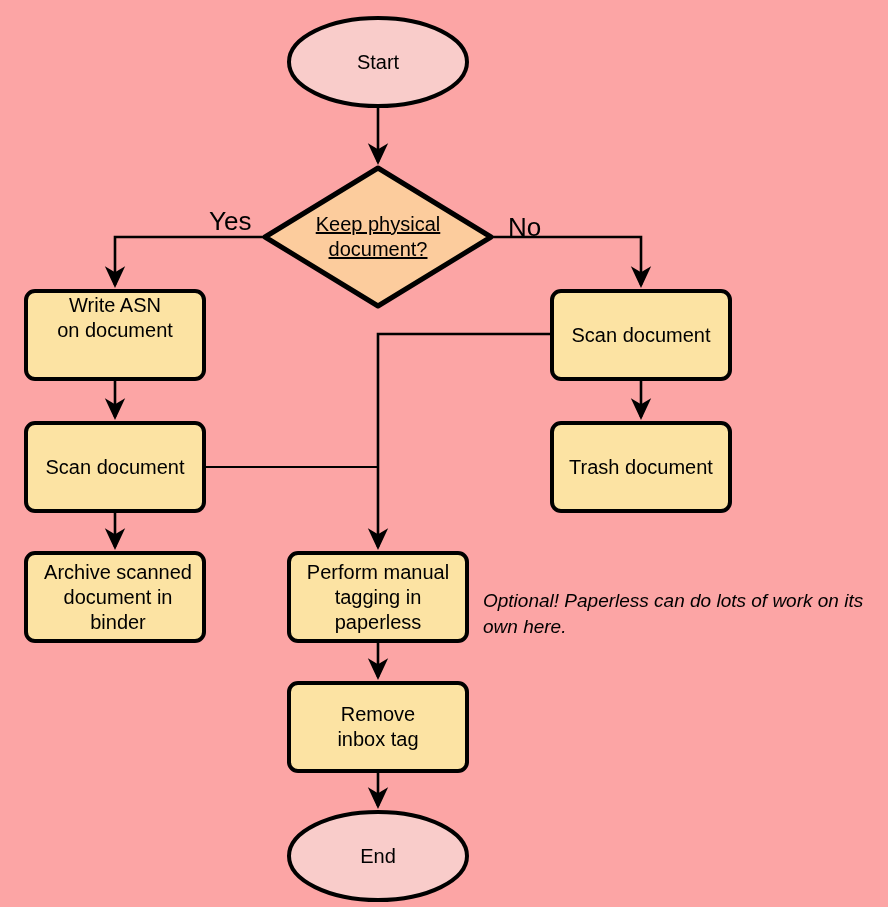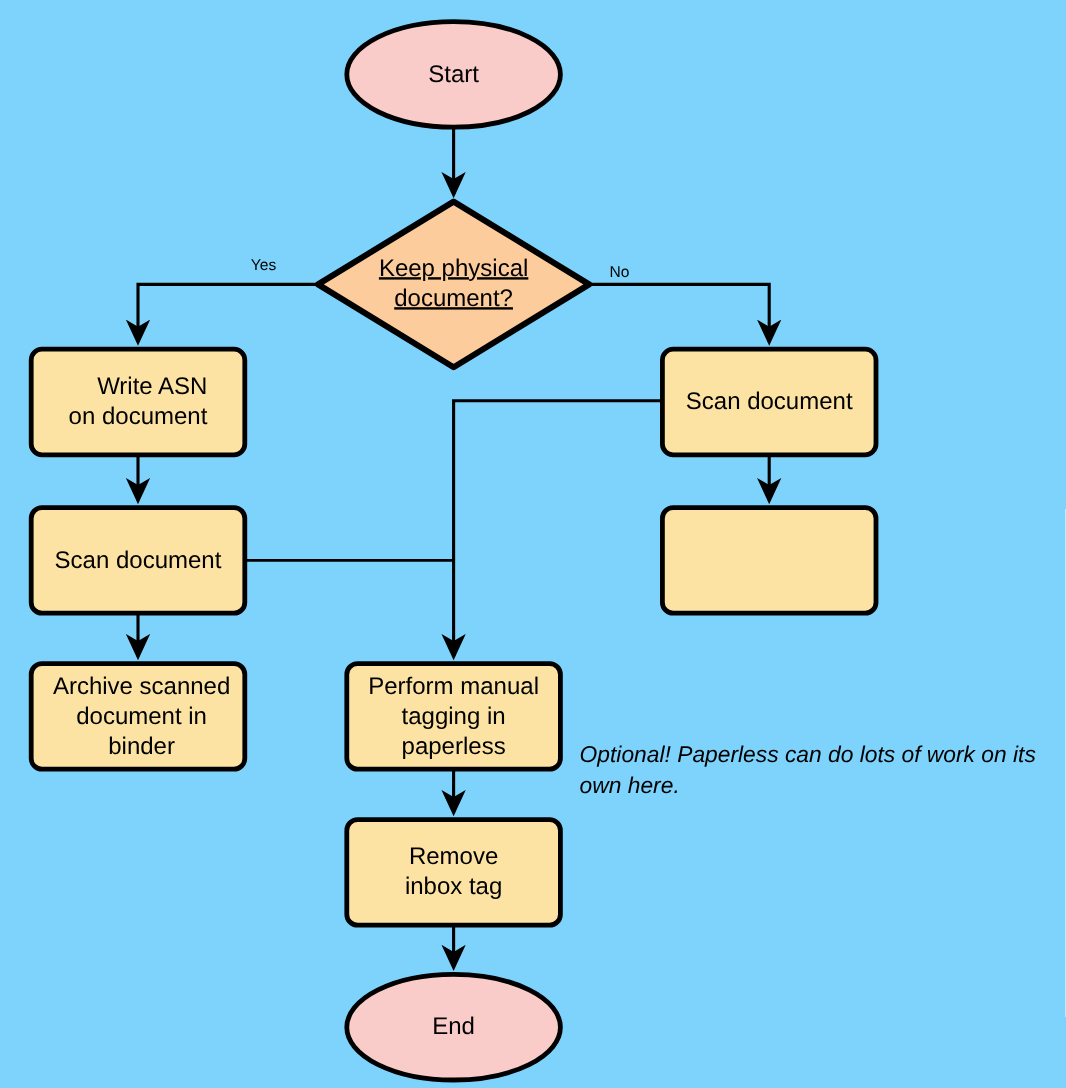--- a/index.html
+++ b/index.html
@@ -7,21 +7,21 @@
     padding: 0;
     background: #ffffff;
   }
   body {
     font-family: "Liberation Sans", sans-serif;
   }
   #canvas {
     position: relative;
     width: 888px;
     height: 907px;
-    background: #7dd3fc;
+    background: #fca5a5;
     overflow: hidden;
   }
   #flow-svg {
     position: absolute;
     top: 0;
     left: 0;
     width: 888px;
     height: 907px;
   }
   .node-label {
@@ -34,34 +34,33 @@
     font-family: "Liberation Sans", sans-serif;
     font-size: 20px;
     line-height: 25px;
     white-space: pre-line;
     pointer-events: none;
   }
   .edge-label {
     position: absolute;
     color: #000000;
     font-family: "Liberation Sans", sans-serif;
-    font-size: 13px;
+    font-size: 26px;
     line-height: 22px;
     white-space: nowrap;
   }
   .annotation {
     position: absolute;
     color: #000000;
     font-family: "Liberation Sans", sans-serif;
     font-style: italic;
     font-size: 19px;
     line-height: 26px;
     width: 400px;
     white-space: pre-line;
-    margin-top: 29px;
   }
 </style>
 </head>
 <body>
 
 <div id="canvas">
 
   <svg id="flow-svg" viewBox="0 0 888 907">
     <defs>
       <marker id="arrowhead" markerWidth="9" markerHeight="9" refX="7.2" refY="4.5" orient="auto" markerUnits="strokeWidth">
@@ -108,31 +107,32 @@
     <path d="M378,641 L378,677" fill="none" stroke="#000000" stroke-width="2.6" marker-end="url(#arrowhead)"></path>
 
     <path d="M378,771 L378,806" fill="none" stroke="#000000" stroke-width="2.6" marker-end="url(#arrowhead)"></path>
   </svg>
 
   <div class="node-label" style="left:289px; top:18px; width:178px; height:88px;">Start</div>
 
   <div class="node-label" style="left:265px; top:168px; width:226px; height:138px;text-decoration:underline;">Keep physical
 document?</div>
 
-  <div class="node-label" style="left:26px; top:291px; width:178px; height:88px;text-align:right;">Write ASN
+  <div class="node-label" style="left:26px; top:274px; width:178px; height:88px;">Write ASN
 on document</div>
 
   <div class="node-label" style="left:26px; top:423px; width:178px; height:88px;">Scan document</div>
 
   <div class="node-label" style="left:29px; top:553px; width:178px; height:88px;">Archive scanned
 document in
 binder</div>
 
   <div class="node-label" style="left:552px; top:291px; width:178px; height:88px;">Scan document</div>
 
+  <div class="node-label" style="left:552px; top:423px; width:178px; height:88px;">Trash document</div>
 
   <div class="node-label" style="left:289px; top:683px; width:178px; height:88px;">Remove
 inbox tag</div>
 
   <div class="node-label" style="left:289px; top:553px; width:178px; height:88px;">Perform manual
 tagging in
 paperless</div>
 
   <div class="node-label" style="left:289px; top:812px; width:178px; height:88px;">End</div>
 

